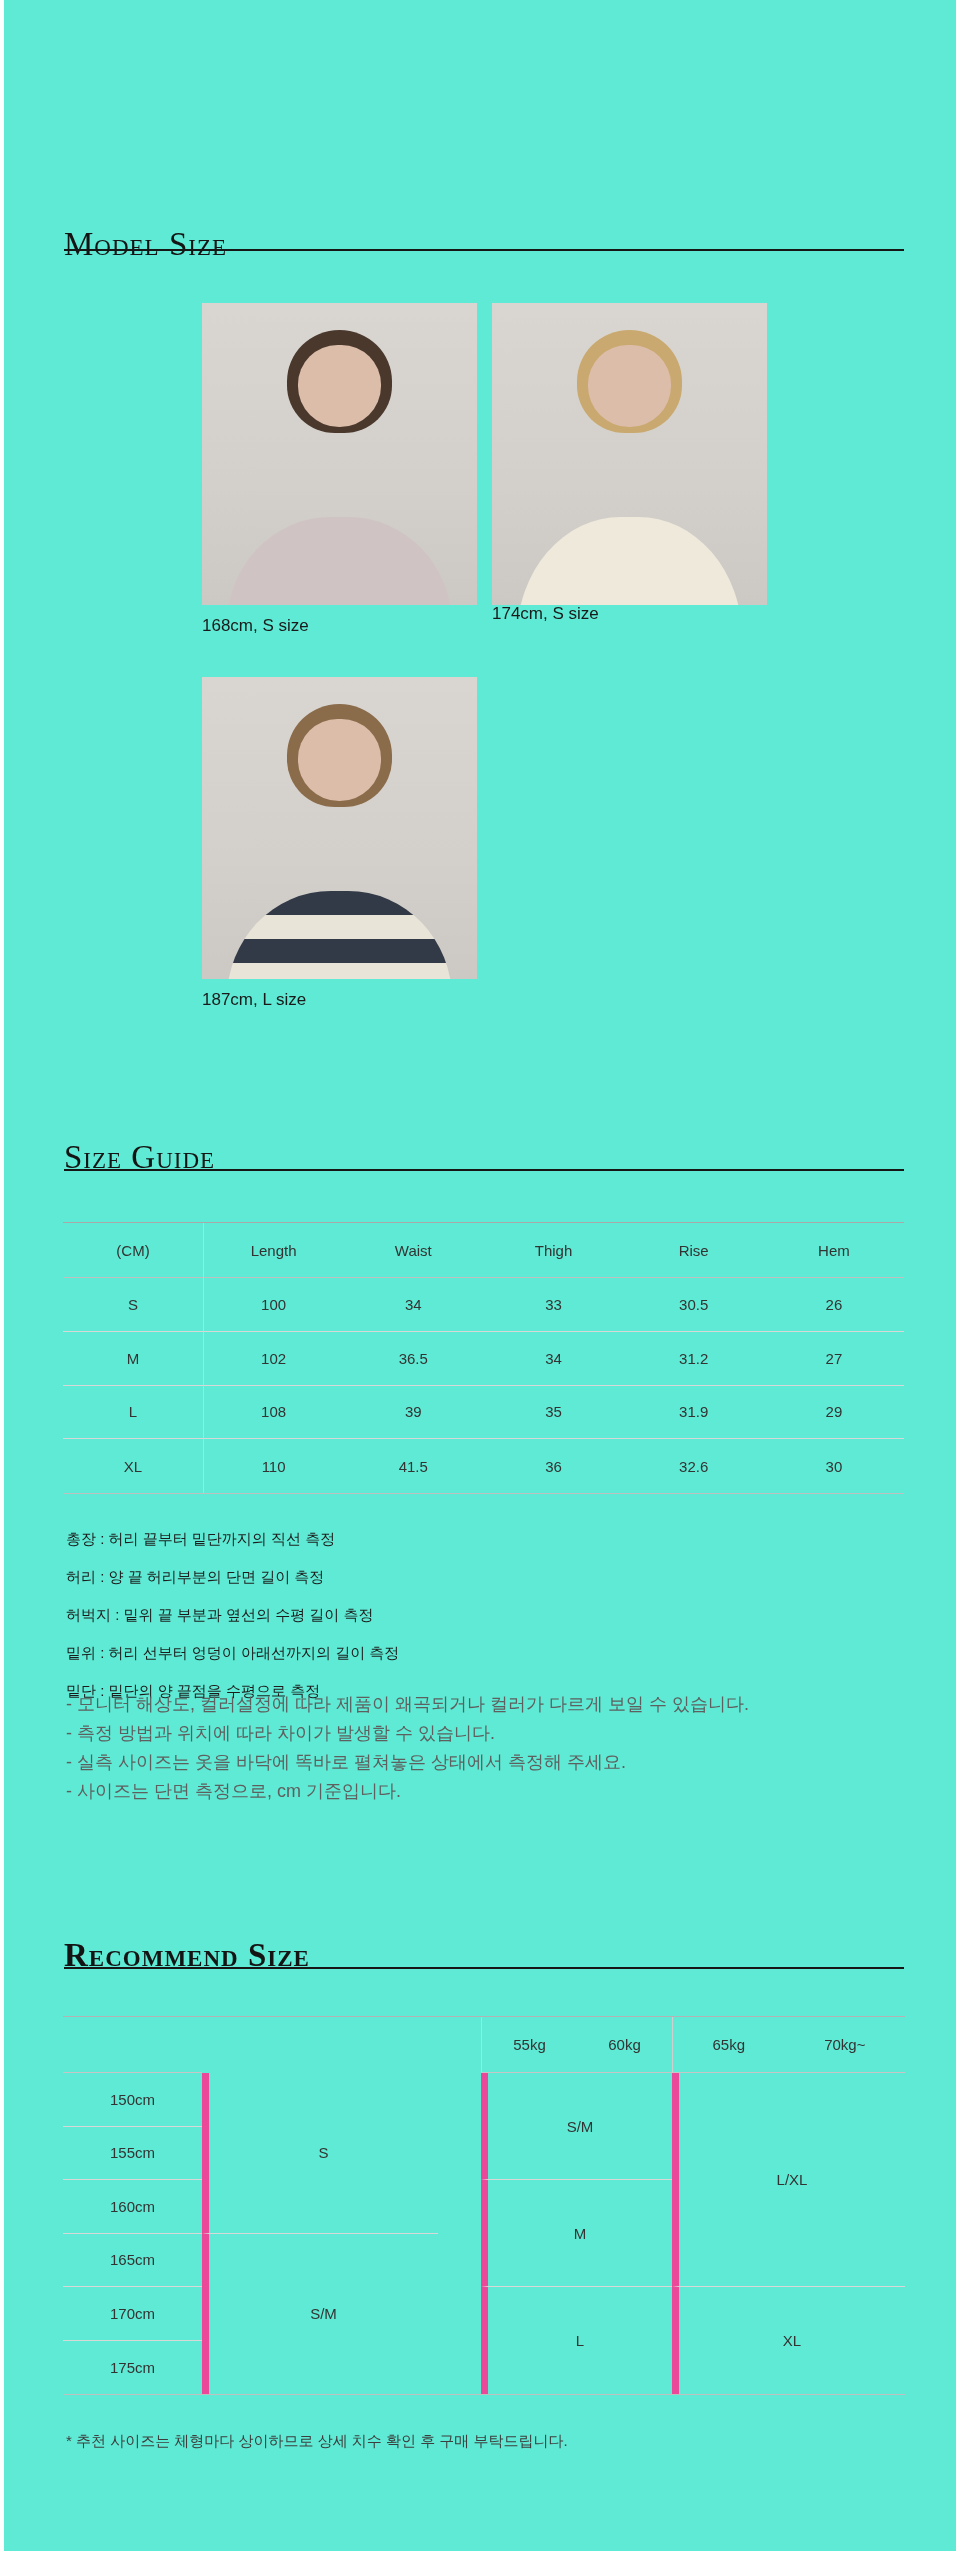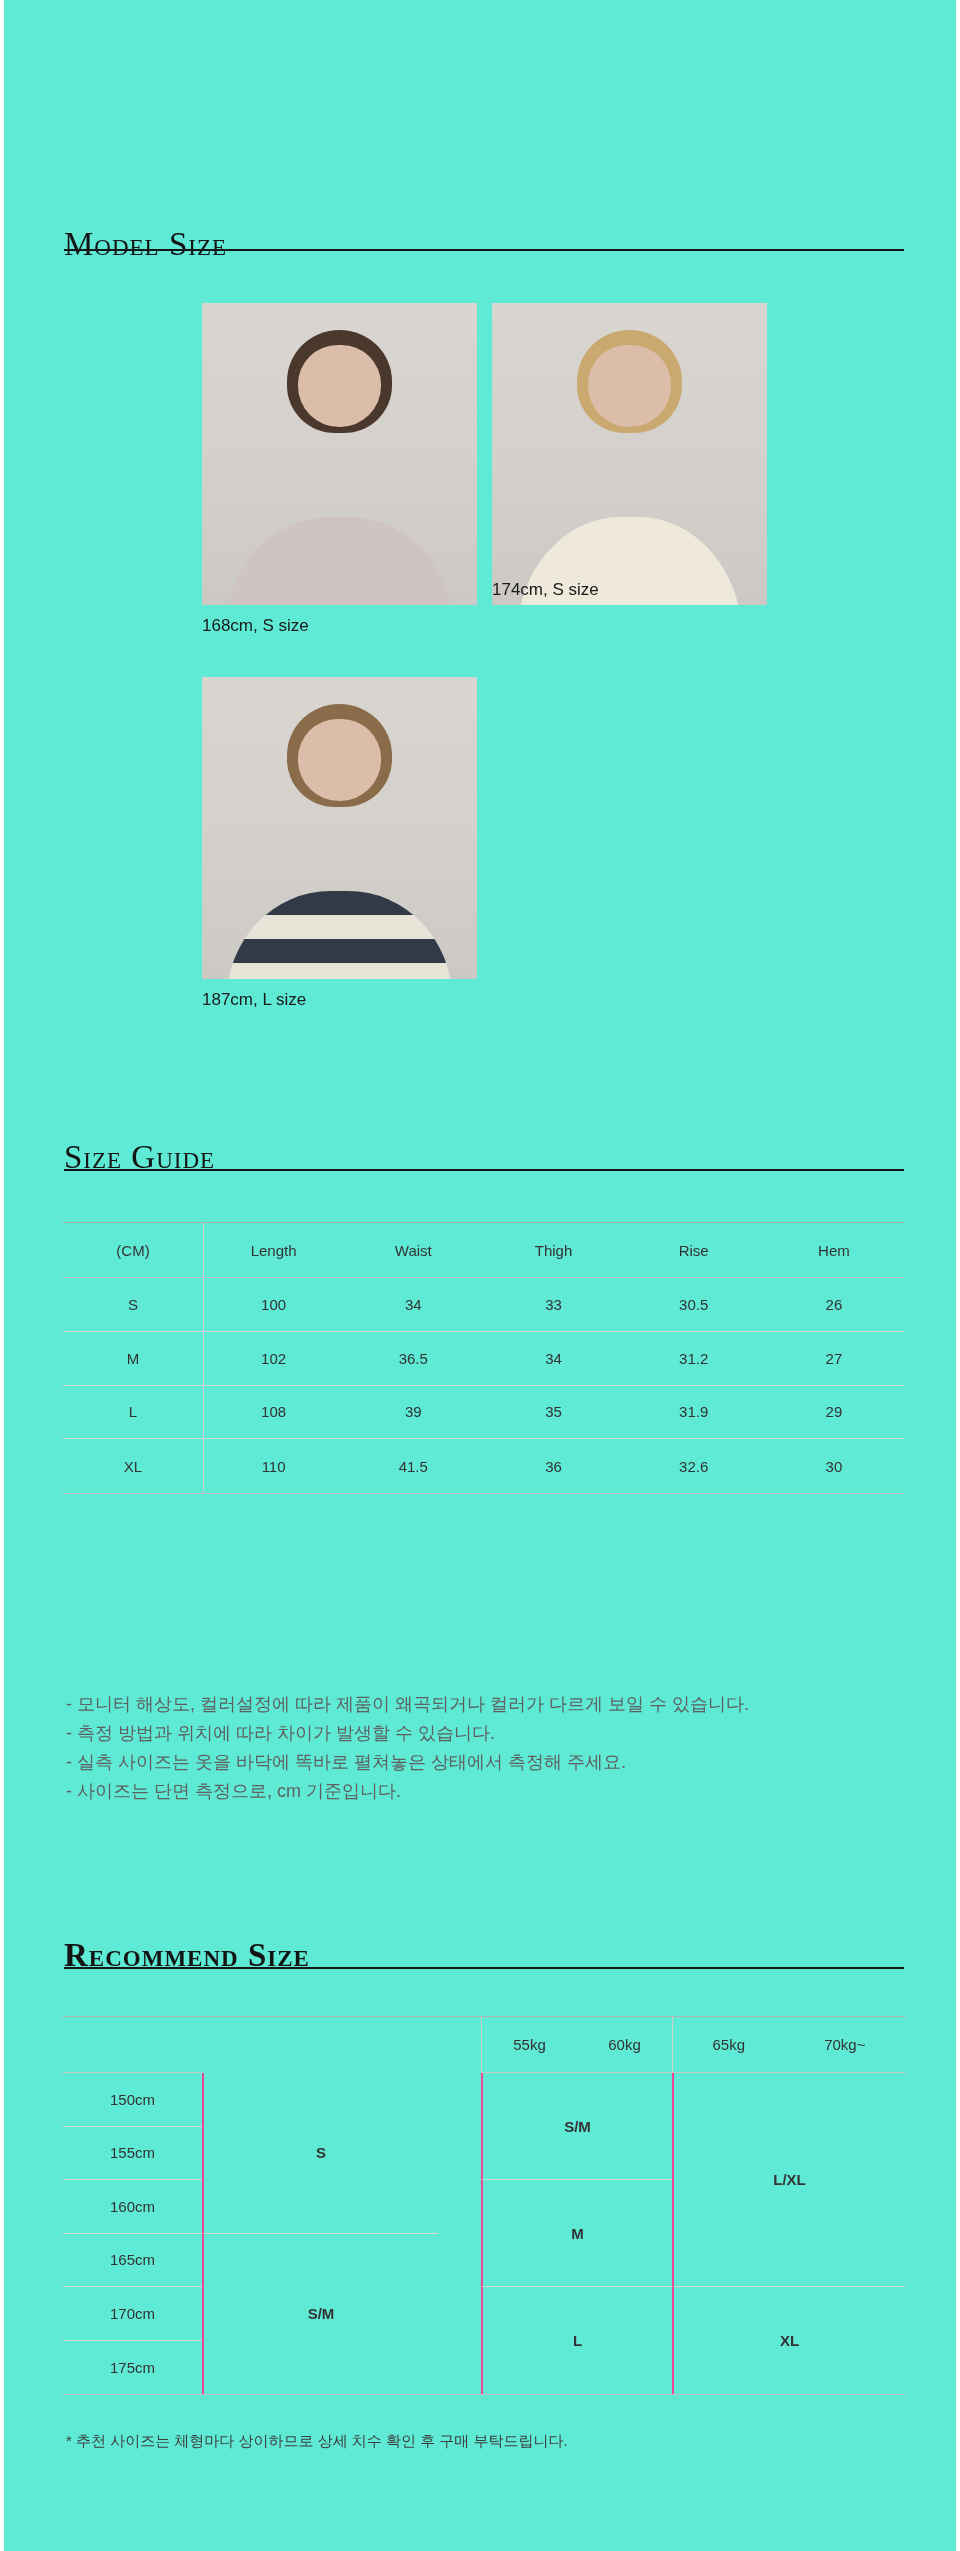--- a/index.html
+++ b/index.html
@@ -56,21 +56,21 @@
     grid-template-rows:56px repeat(6,53.5px);
     border-top:1px solid #b3b3b3;
     border-bottom:1px solid #c0c0c0;
     font-size:15px;color:#333;
   }
   .rec-table .cell{display:flex;align-items:center;justify-content:center;}
   .rec-table .whead{justify-content:space-around;border-bottom:1px solid #c6c6c6;border-left:1px solid #cfcfcf;}
   .rec-table .corner{border-bottom:1px solid #c6c6c6;}
   .rec-table .hcell{border-bottom:1px solid #d8d8d8;}
   .rec-table .hcell.last{border-bottom:none;}
-  .rec-table .zone{border-left:2px solid #ec4899;font-weight:bold;}
+  .rec-table .zone{border-left:7px solid #ec4899;}
   .rec-table .zone.divider{border-bottom:1px solid #d8d8d8;}
   
   .g-c1{grid-column:1;} .g-c2{grid-column:2;} .g-c3{grid-column:3;margin-left:43px;} .g-c4{grid-column:4;}
   .g-r1{grid-row:1;}
   .rowA1{grid-row:2 / span 3;} .rowA2{grid-row:5 / span 3;}
   .rowB1{grid-row:2 / span 2;} .rowB2{grid-row:4 / span 2;} .rowB3{grid-row:6 / span 2;}
   .rowC1{grid-row:2 / span 4;} .rowC2{grid-row:6 / span 2;}
   .hr2{grid-row:2;} .hr3{grid-row:3;} .hr4{grid-row:4;} .hr5{grid-row:5;} .hr6{grid-row:6;} .hr7{grid-row:7;}
 
   .footnote{position:absolute;left:62px;top:2432px;font-size:15px;color:#3d3d3d;}
@@ -87,21 +87,21 @@
     <div class="hair"></div>
     <div class="head"></div>
     <div class="torso"></div>
   </div>
   <div class="photo p2" style="left:488px;top:303px;">
     <div class="hair"></div>
     <div class="head"></div>
     <div class="torso"></div>
   </div>
   <div class="caption" style="left:198px;top:616px;">168cm, S size</div>
-  <div class="caption" style="left:488px;top:580px;">174cm, S size</div>
+  <div class="caption" style="left:488px;top:604px;">174cm, S size</div>
 
   <div class="photo p3" style="left:198px;top:677px;">
     <div class="hair"></div>
     <div class="head"></div>
     <div class="torso"></div>
   </div>
   <div class="caption" style="left:198px;top:990px;">187cm, L size</div>
 
   <h2 class="sec-title" style="top:1112px;">Size Guide</h2>
   <div class="rule" style="top:1169px;"></div>
@@ -136,20 +136,27 @@
     <div class="cell">29</div>
 
     <div class="cell lastrow">XL</div>
     <div class="cell lastrow vline">110</div>
     <div class="cell lastrow">41.5</div>
     <div class="cell lastrow">36</div>
     <div class="cell lastrow">32.6</div>
     <div class="cell lastrow">30</div>
   </div>
 
+  <div class="notes-measure">
+    <div>총장 : 허리 끝부터 밑단까지의 직선 측정</div>
+    <div>허리 : 양 끝 허리부분의 단면 길이 측정</div>
+    <div>허벅지 : 밑위 끝 부분과 옆선의 수평 길이 측정</div>
+    <div>밑위 : 허리 선부터 엉덩이 아래선까지의 길이 측정</div>
+    <div>밑단 : 밑단의 양 끝점을 수평으로 측정</div>
+  </div>
 
   <div class="notes-disclaimer">
     <div>- 모니터 해상도, 컬러설정에 따라 제품이 왜곡되거나 컬러가 다르게 보일 수 있습니다.</div>
     <div>- 측정 방법과 위치에 따라 차이가 발생할 수 있습니다.</div>
     <div>- 실측 사이즈는 옷을 바닥에 똑바로 펼쳐놓은 상태에서 측정해 주세요.</div>
     <div>- 사이즈는 단면 측정으로, cm 기준입니다.</div>
   </div>
 
   <h2 class="sec-title" style="top:1910px;font-weight:bold;">Recommend Size</h2>
   <div class="rule" style="top:1967px;"></div>

